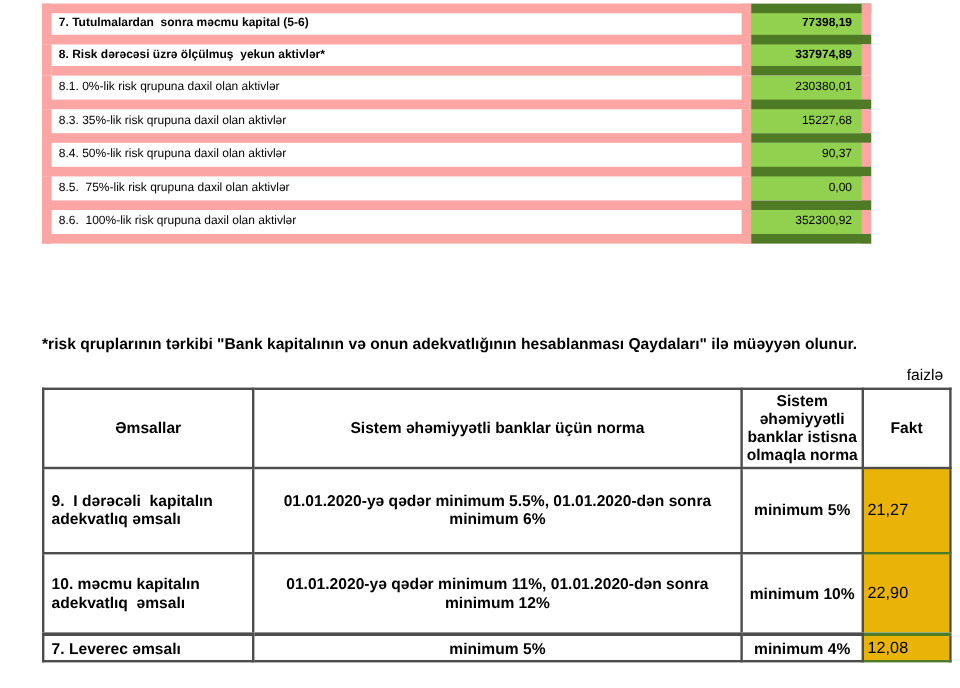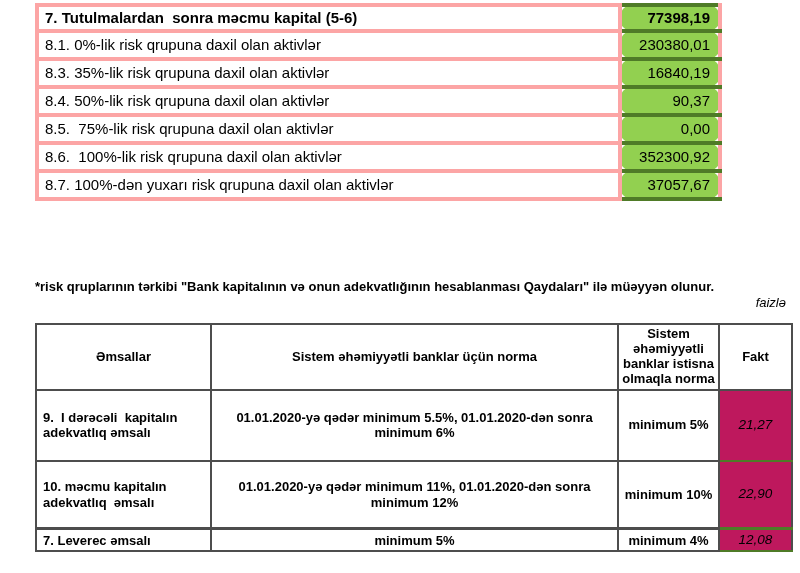--- a/index.html
+++ b/index.html
@@ -4,98 +4,98 @@
 <style>
   html,body{margin:0;padding:0;}
   body{
     width:800px;height:573px;position:relative;background:#ffffff;
     font-family:"Liberation Sans","DejaVu Sans",sans-serif;color:#000;
   }
   table{border-collapse:collapse;table-layout:fixed;}
   
   .top-table{position:absolute;left:35px;top:3px;width:683px;}
   .top-table td{
-    border:4px solid #fca5a5;font-size:15px;line-height:1.15;
+    border:8px solid #fca5a5;font-size:10px;line-height:1.15;
     vertical-align:middle;white-space:pre-wrap;overflow:hidden;
   }
   .top-table td.label{padding:2px 4px 2px 6px;text-align:left;}
   .top-table td.val{
     background:#92D050;text-align:right;padding:2px 8px 2px 2px;
     border-top-color:#4f7b27;border-bottom-color:#4f7b27;border-radius:12px;
   }
   .top-table tr.hrow{height:26px;}
   .top-table tr.drow{height:28px;}
   .top-table tr.bold td{font-weight:bold;}
   .top-table tr.sep td{border-bottom-width:4px;}
   
   .footnote{
     position:absolute;left:35px;top:279px;width:745px;
     font-size:13px;font-weight:bold;white-space:pre-wrap;
   }
   .unit-label{
-    position:absolute;left:35px;top:295px;width:751px;
-    font-size:13px;font-style:italic;text-align:right;
+    position:absolute;left:35px;top:305px;width:751px;
+    font-size:13px;text-align:right;
   }
   
   .ratios-table{position:absolute;left:35px;top:323px;width:756px;}
   .ratios-table th,.ratios-table td{
     border:2px solid #4d4d4d;font-size:13px;line-height:1.2;
     vertical-align:middle;white-space:pre-wrap;overflow:hidden;
   }
   .ratios-table thead tr{height:62px;}
   .ratios-table th{font-weight:bold;text-align:center;padding:2px 3px;}
   .ratios-table th.narrow{font-size:13px;line-height:1.15;}
   .ratios-table tr.r9{height:71px;}
   .ratios-table tr.r10{height:68px;}
   .ratios-table tr.r11{height:18px;}
   .ratios-table tr.r11 th,.ratios-table tr.r11 td{border-top-width:3px;}
   .ratios-table td.name{font-weight:bold;text-align:left;padding:2px 4px 2px 6px;}
   .ratios-table td.norm{font-weight:bold;text-align:center;padding:2px 10px;}
   .ratios-table td.nsnorm{font-weight:bold;text-align:center;padding:2px 3px;}
   .ratios-table td.fact{
-    background:#be185d;text-align:center;font-size:13.5px;padding:2px 3px;
-    border-top-color:#4f7b27;border-bottom-color:#4f7b27;font-style:italic;
+    background:#eab308;font-size:13.5px;padding:2px 3px;
+    border-top-color:#4f7b27;border-bottom-color:#4f7b27;
   }
 </style>
 </head>
 <body>
 
 <table class="top-table">
   <colgroup>
       <col style="width:583px">
       <col style="width:100px">
     </colgroup>
   <tbody>
     <tr class="hrow bold">
       <td class="label">7. Tutulmalardan  sonra məcmu kapital (5-6)</td>
       <td class="val">77398,19</td>
     </tr>
+    <tr class="hrow bold sep">
+      <td class="label">8. Risk dərəcəsi üzrə ölçülmuş  yekun aktivlər*</td>
+      <td class="val">337974,89</td>
+    </tr>
     <tr class="drow">
       <td class="label">8.1. 0%-lik risk qrupuna daxil olan aktivlər</td>
       <td class="val">230380,01</td>
     </tr>
     <tr class="drow">
       <td class="label">8.3. 35%-lik risk qrupuna daxil olan aktivlər</td>
-      <td class="val">16840,19</td>
+      <td class="val">15227,68</td>
     </tr>
     <tr class="drow">
       <td class="label">8.4. 50%-lik risk qrupuna daxil olan aktivlər</td>
       <td class="val">90,37</td>
     </tr>
     <tr class="drow">
       <td class="label">8.5.  75%-lik risk qrupuna daxil olan aktivlər</td>
       <td class="val">0,00</td>
     </tr>
     <tr class="drow">
       <td class="label">8.6.  100%-lik risk qrupuna daxil olan aktivlər</td>
       <td class="val">352300,92</td>
-    </tr>
-    <tr class="drow">
-      <td class="label">8.7. 100%-dən yuxarı risk qrupuna daxil olan aktivlər</td>
-      <td class="val">37057,67</td>
     </tr>
   </tbody>
 </table>
 
 <div class="footnote">*risk qruplarının tərkibi "Bank kapitalının və onun adekvatlığının hesablanması Qaydaları" ilə müəyyən olunur.</div>
 <div class="unit-label">faizlə</div>
 
 <table class="ratios-table">
   <colgroup>
     <col style="width:175px">

